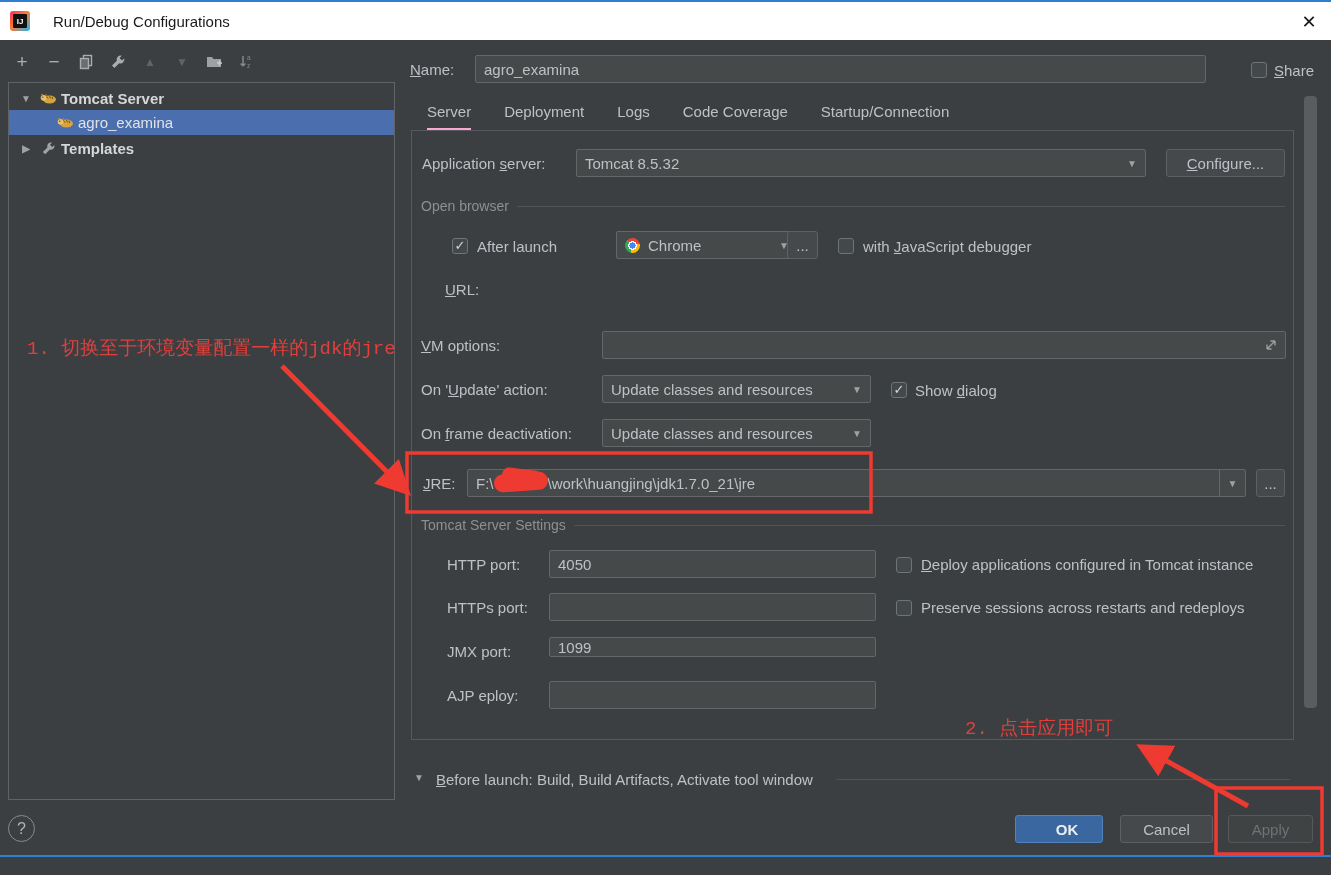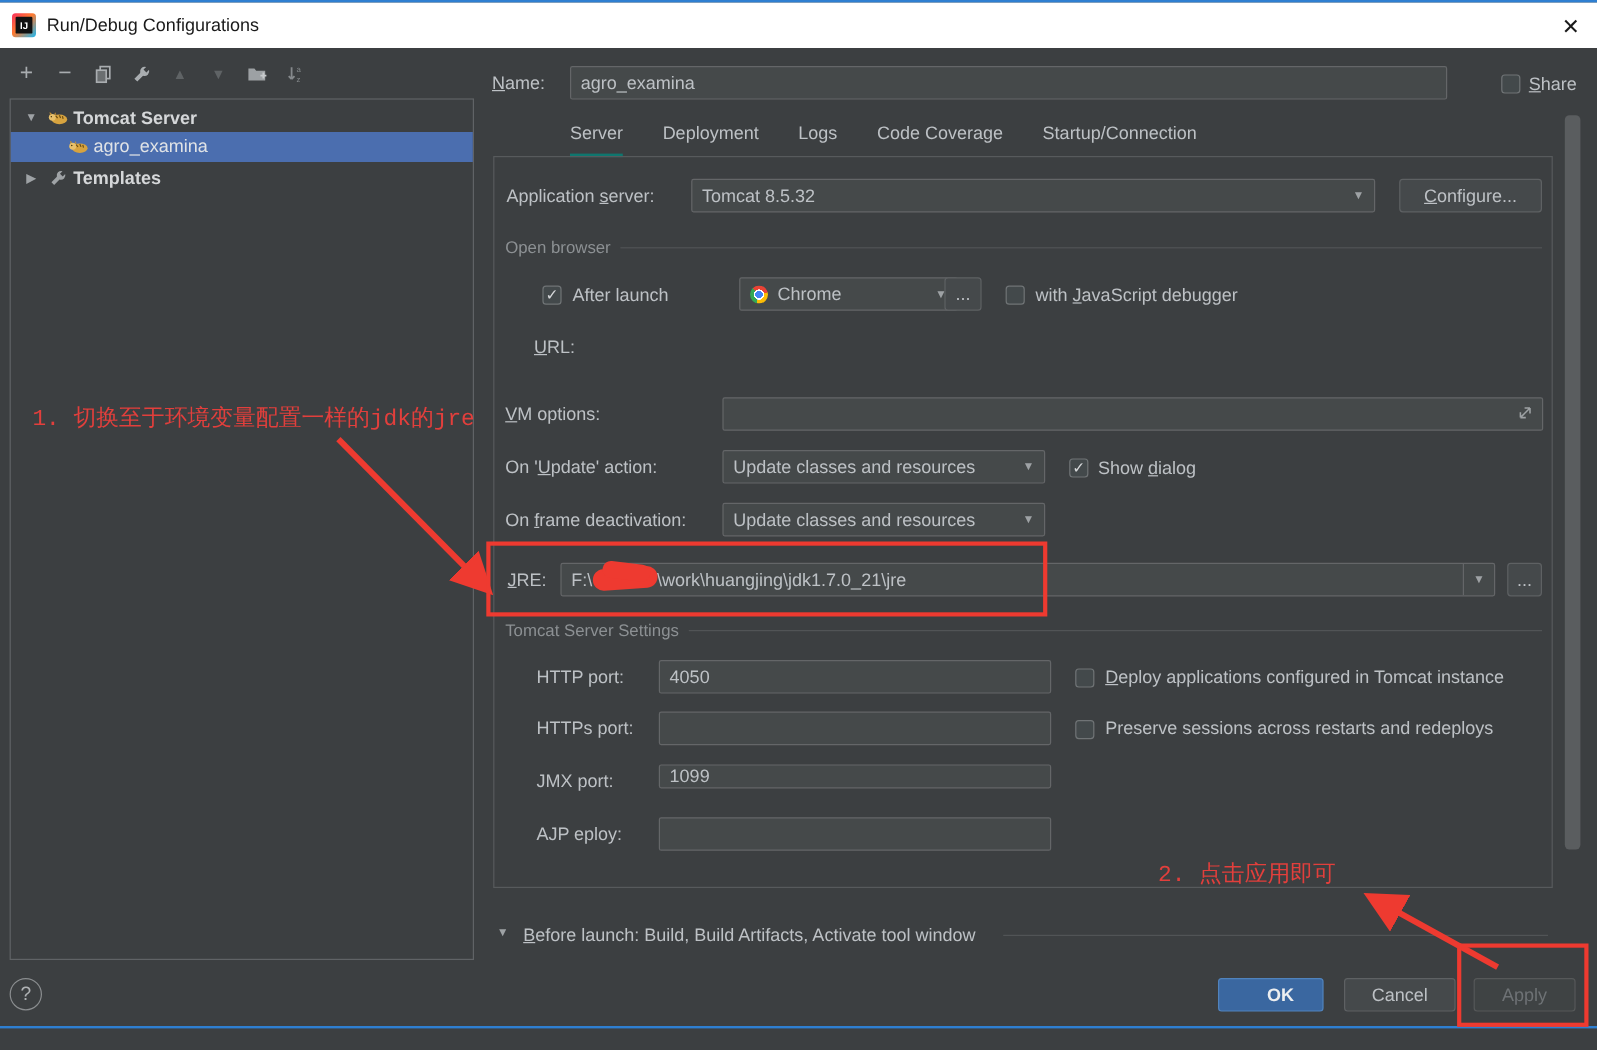--- a/index.html
+++ b/index.html
@@ -4,38 +4,38 @@
 <style>
   * { margin:0; padding:0; box-sizing:border-box; }
   body { background:#2b2b2b; font-family:"Liberation Sans", sans-serif; }
   .screen { position:relative; width:1331px; height:875px; background:#3c3f41; overflow:hidden; }
   .topline { position:absolute; left:0; top:0; width:1331px; height:2px; background:#2e7fd1; z-index:5; }
   .titlebar { position:absolute; left:0; top:2px; width:1331px; height:38px; background:#ffffff; display:flex; align-items:center; z-index:4; }
   .titlebar .logo { width:20px; height:20px; margin-left:10px; border-radius:3px;
      background:linear-gradient(135deg,#f9305e 0%,#ff7a2f 45%,#18b8f3 100%); position:relative; }
   .titlebar .logo::after { content:"IJ"; position:absolute; inset:3px; background:#111; color:#fff;
      font-size:8px; font-weight:bold; display:flex; align-items:center; justify-content:center; border-radius:1px; }
-  .titlebar .wtitle { margin-left:9px; color:#1a1a1a; font-size:15px; }
+  .titlebar .wtitle { margin-left:23px; color:#1a1a1a; font-size:15px; }
   .closex { position:absolute; right:10px; top:8px; width:24px; height:24px; color:#1a1a1a; font-size:18px;
      display:flex; align-items:center; justify-content:center; cursor:default; }
   .lbl { position:absolute; color:#bdc1c5; font-size:15px; white-space:nowrap; }
   .u { text-decoration:underline; }
   .field, .combo { position:absolute; background:#45494a; border:1px solid #646668; border-radius:2px;
      color:#bdc1c5; font-size:15px; display:flex; align-items:center; padding:0 8px; white-space:nowrap; }
   .combo { justify-content:space-between; }
   .combo .arr { color:#9ea2a5; font-size:10px; margin-left:8px; }
   .btn { position:absolute; background:#45494b; border:1px solid #5e6163; border-radius:3px; color:#bdc1c5;
      font-size:15px; display:flex; align-items:center; justify-content:center; white-space:nowrap; }
   .cb { position:absolute; width:16px; height:16px; background:#43494b; border:1px solid #707476; border-radius:3px;
      color:#d6d8da; font-size:13px; line-height:14px; text-align:center; }
   .sep { position:absolute; display:flex; align-items:center; color:#8c9093; font-size:14px; white-space:nowrap; }
   .sep .line { flex:1 0 auto; border-top:1px solid #515456; margin-left:8px; }
   .tabs { position:absolute; left:427px; top:103px; display:flex; gap:33px; color:#bdc1c5; font-size:15px; }
   .tab { padding-bottom:8px; }
-  .tab.active { border-bottom:3px solid #0f766e;margin-left:48px; }
+  .tab.active { border-bottom:3px solid #f9a8d4; }
   .panel { position:absolute; border:1px solid #575a5c; }
   .treerow { position:absolute; left:9px; width:385px; height:25px; display:flex; align-items:center; color:#d5d7d9; font-size:15px; }
   .tw { display:inline-flex; width:18px; justify-content:center; margin-right:4px; }
   .note { position:absolute; color:#e23f3c; font-size:19px; font-family:Liberation Mono, monospace; white-space:nowrap; }
   .overlay { position:absolute; left:0; top:0; z-index:30; pointer-events:none; }
   .tbicon { width:20px; height:20px; display:flex; align-items:center; justify-content:center; font-size:16px; color:#a9adb0; }
   .watermark { position:absolute; right:8px; top:843px; color:#a2a2a2; font-size:17px; z-index:31; white-space:nowrap; }
   .botline { position:absolute; left:0; top:855px; width:1331px; height:2px; background:#2e7fd1; z-index:6; }
   .chrome-ic { width:15px; height:15px; border-radius:50%;
      background: radial-gradient(circle at 50% 50%, #4285f4 0 29%, #ffffff 30% 40%, rgba(0,0,0,0) 41%),

